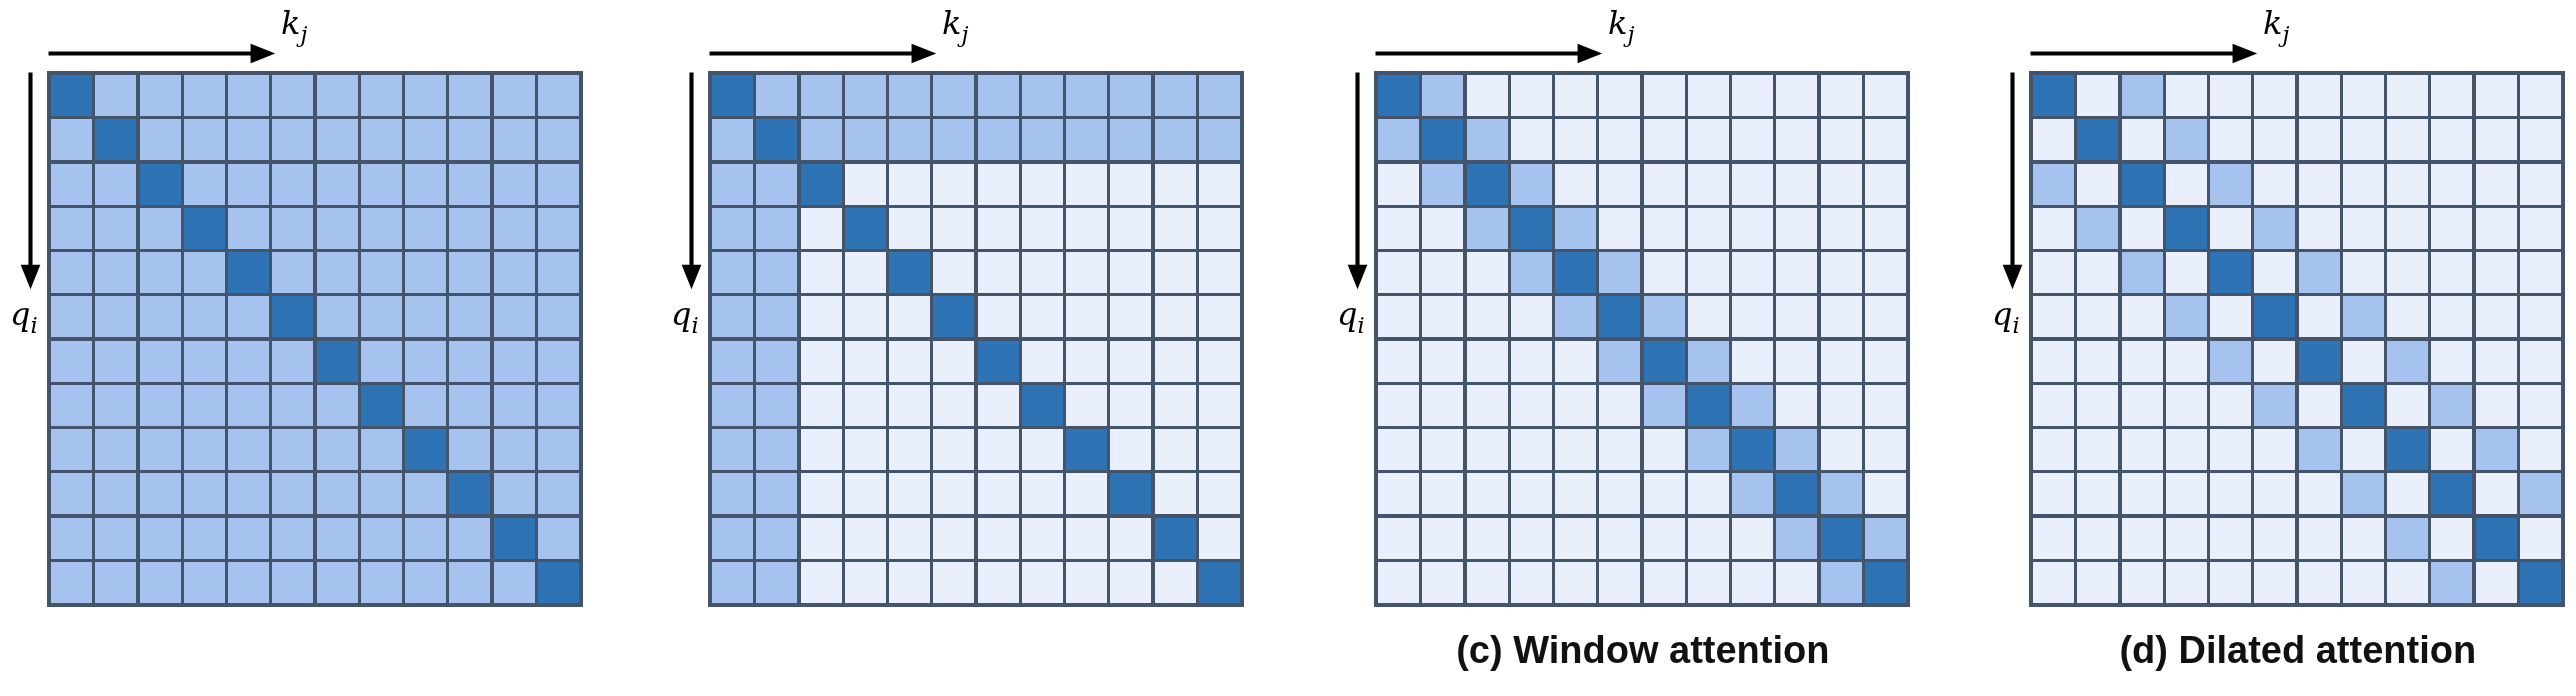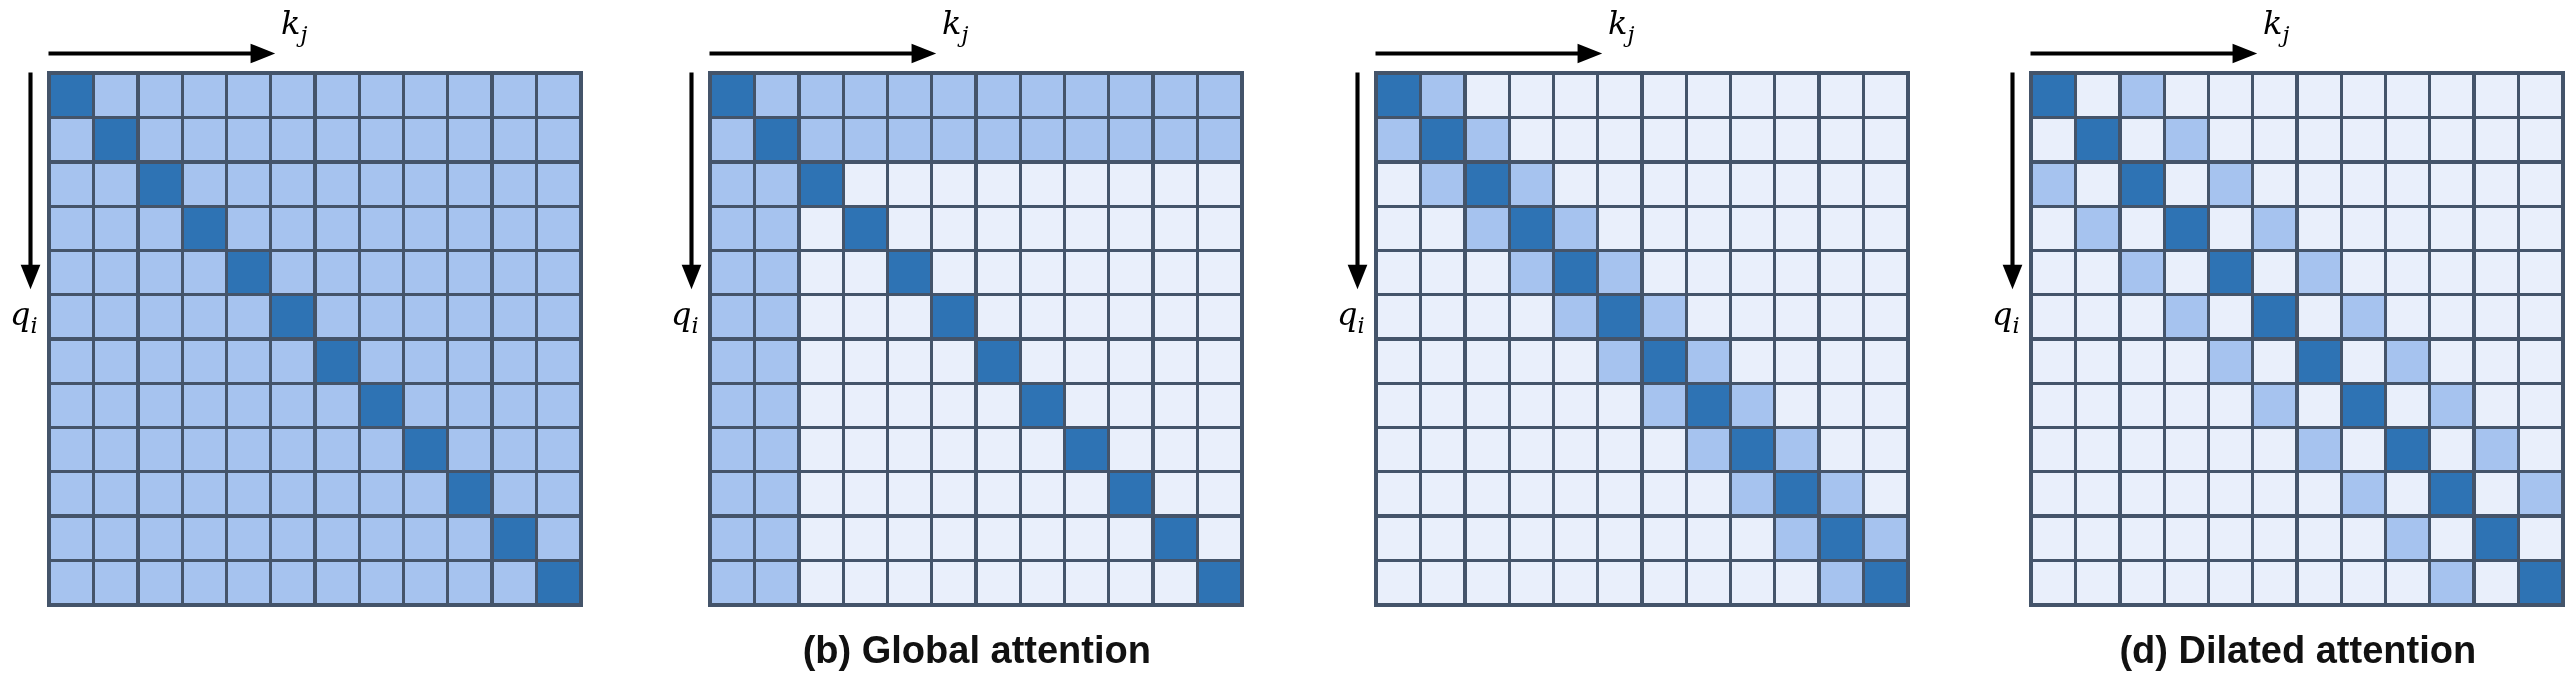--- a/index.html
+++ b/index.html
@@ -401,21 +401,20 @@
         <div class="cell" style="background: rgb(233, 239, 251);"></div>
         <div class="cell" style="background: rgb(233, 239, 251);"></div>
         <div class="cell" style="background: rgb(233, 239, 251);"></div>
         <div class="cell" style="background: rgb(233, 239, 251);"></div>
         <div class="cell" style="background: rgb(233, 239, 251);"></div>
         <div class="cell" style="background: rgb(233, 239, 251);"></div>
         <div class="cell" style="background: rgb(233, 239, 251);"></div>
         <div class="cell" style="background: rgb(233, 239, 251);"></div>
         <div class="cell" style="background: rgb(46, 115, 180);"></div>
       </div>
-    <div class="caption" style="color: rgb(17, 17, 17);">(b) Global attention</div>
   </section>
 
   <section class="panel">
     <svg class="x-arrow" viewBox="0 0 280 28">
       <line x1="0" y1="14" x2="248" y2="14" stroke="#000000" stroke-width="5"></line>
       <polygon points="246,2 246,26 276,14" fill="#000000"></polygon>
     </svg>
     <div class="axis-label x-label"><span>k</span><span class="sub">j</span></div>
     <svg class="y-arrow" viewBox="0 0 28 268">
       <line x1="14" y1="0" x2="14" y2="236" stroke="#000000" stroke-width="5"></line>
@@ -561,20 +560,21 @@
         <div class="cell" style="background: rgb(233, 239, 251);"></div>
         <div class="cell" style="background: rgb(233, 239, 251);"></div>
         <div class="cell" style="background: rgb(233, 239, 251);"></div>
         <div class="cell" style="background: rgb(233, 239, 251);"></div>
         <div class="cell" style="background: rgb(233, 239, 251);"></div>
         <div class="cell" style="background: rgb(233, 239, 251);"></div>
         <div class="cell" style="background: rgb(233, 239, 251);"></div>
         <div class="cell" style="background: rgb(166, 195, 239);"></div>
         <div class="cell" style="background: rgb(46, 115, 180);"></div>
       </div>
+    <div class="caption" style="color: rgb(17, 17, 17);">(c) Window attention</div>
   </section>
 
   <section class="panel">
     <svg class="x-arrow" viewBox="0 0 280 28">
       <line x1="0" y1="14" x2="248" y2="14" stroke="#000000" stroke-width="5"></line>
       <polygon points="246,2 246,26 276,14" fill="#000000"></polygon>
     </svg>
     <div class="axis-label x-label"><span>k</span><span class="sub">j</span></div>
     <svg class="y-arrow" viewBox="0 0 28 268">
       <line x1="14" y1="0" x2="14" y2="236" stroke="#000000" stroke-width="5"></line>

